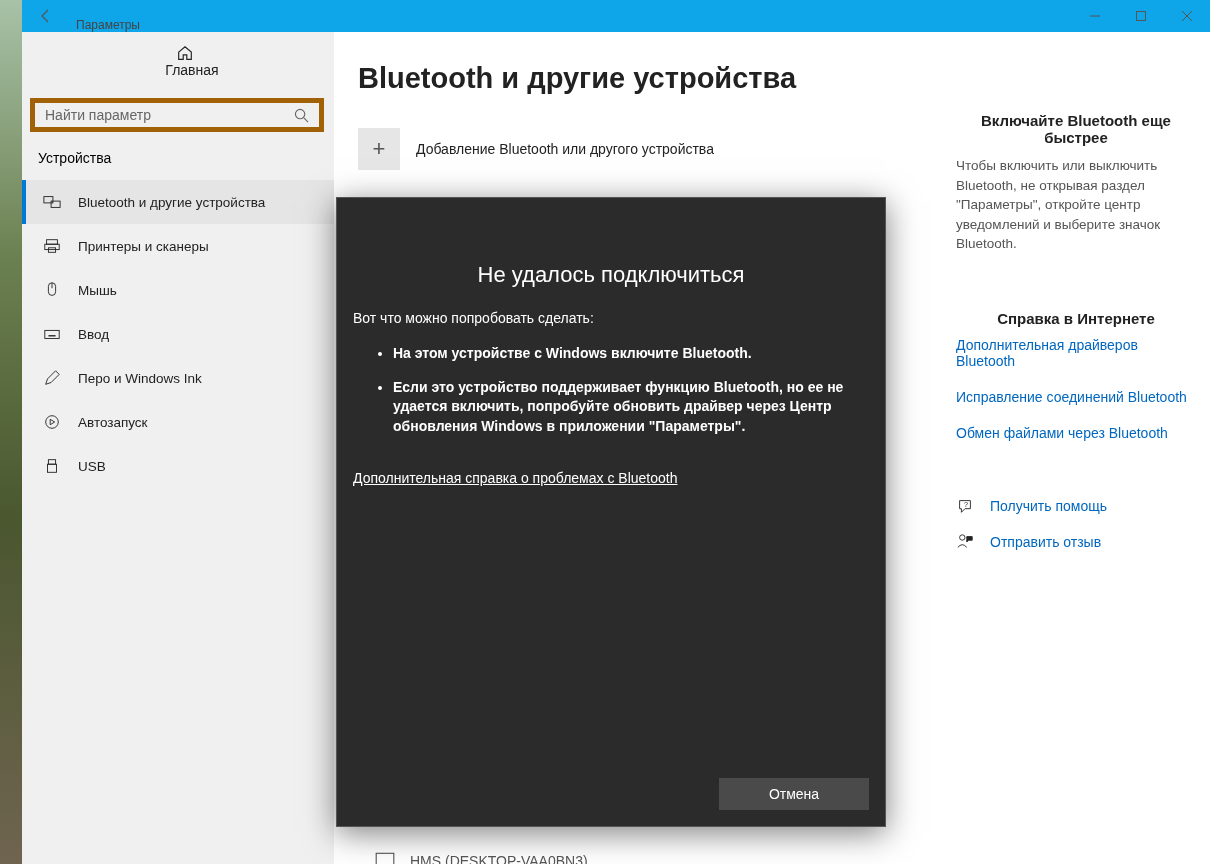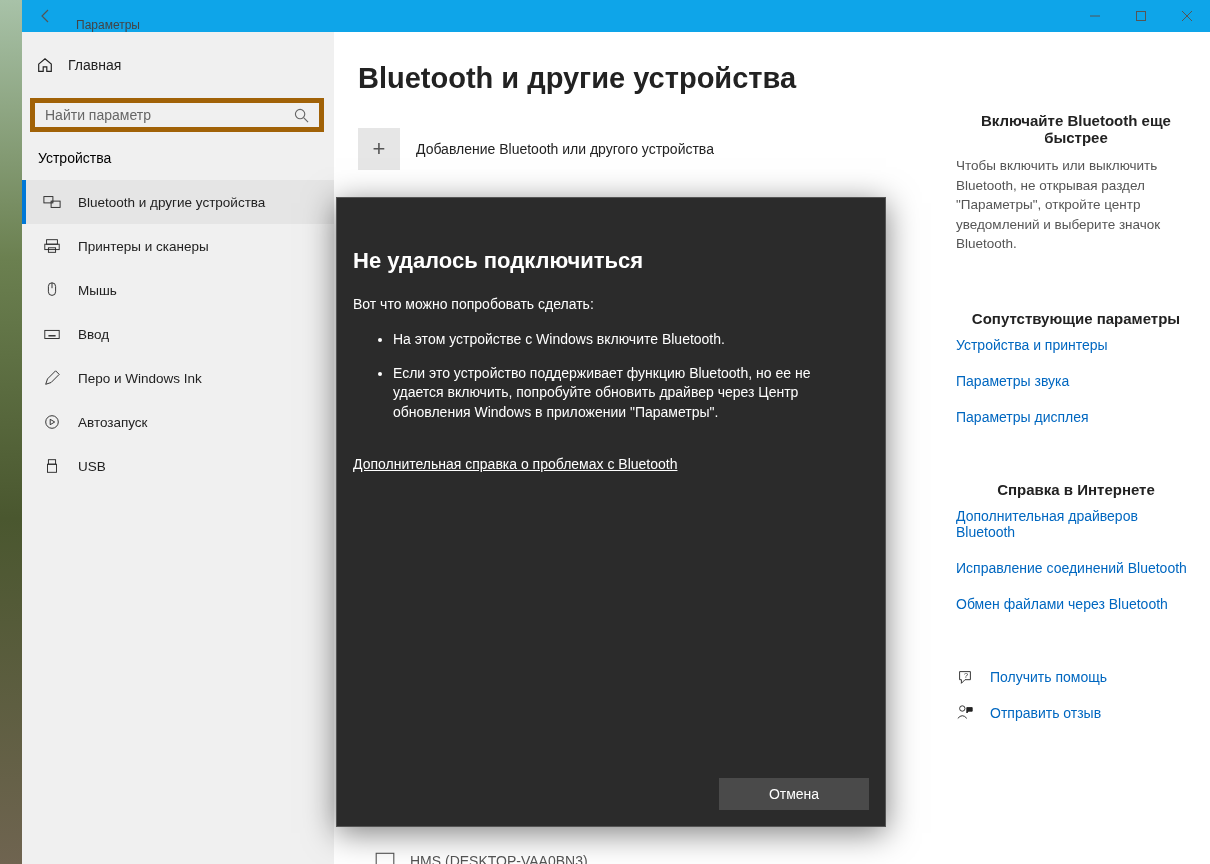--- a/index.html
+++ b/index.html
@@ -6,21 +6,21 @@
   body { width:1210px; height:864px; overflow:hidden; background:#aaa; position:relative; }
   .bg-strip { position:absolute; left:0; top:0; width:22px; height:864px; background:linear-gradient(180deg,#a8c2a8 0%, #6b8050 30%, #4a572f 60%, #6f6450 100%); }
   .window { position:absolute; left:22px; top:0; width:1188px; height:864px; background:#fff; }
   .titlebar { position:absolute; left:0; top:0; width:100%; height:32px; background:#0ea5e9; display:flex; align-items:flex-end; }
   .titlebar .back { width:48px; height:32px; display:flex; align-items:center; justify-content:center; color:#444; }
   .titlebar .title { font-size:12px; color:#444; margin-left:6px; }
   .title-controls { margin-left:auto; display:flex; }
   .tc { width:46px; height:32px; display:flex; align-items:center; justify-content:center; color:#555; }
   .tc svg { width:10px; height:10px; }
   .sidebar { position:absolute; left:0; top:32px; width:312px; height:832px; background:#f0f0f0; }
-  .home-row { display:flex; align-items:center; height:42px; padding-left:14px; margin-top:12px; }
+  .home-row { display:flex; align-items:center; height:42px; padding-left:14px; margin-top:12px;flex-direction:column; }
   .home-row .hlabel { margin-left:14px; font-size:14px; color:#222; }
   .search-wrap { margin:12px 8px 0 8px; }
   .search { width:294px; height:34px; border:5px solid #a16207; background:#f0f0f0; display:flex; align-items:center; padding:0 10px; }
   .search input { flex:1; border:none; background:transparent; outline:none; font-size:14px; color:#666; }
   .search .sicon { color:#666; }
   .section-title { font-size:14px; color:#000; padding:18px 0 8px 16px; }
   .nav { margin-top:6px; }
   .nav-item { display:flex; align-items:center; height:44px; padding-left:16px; font-size:13.5px; color:#222; border-left:4px solid transparent; }
   .nav-item.active { background:#e5e5e5; border-left-color:#0078d7; }
   .nav-item .nicon { width:20px; display:flex; align-items:center; justify-content:center; }
@@ -39,23 +39,23 @@
   .rp-link-last { margin-bottom:0; }
   .rp-action { display:flex; align-items:center; margin-bottom:18px; }
   .rp-action .aicon { width:18px; margin-right:16px; color:#222; }
   .rp-action .alabel { color:#0067c0; font-size:14px; }
   
   .dialog { position:absolute; left:336px; top:197px; width:550px; height:630px; background:#2b2b2b; box-shadow:0 6px 30px rgba(0,0,0,0.5); border:1px solid #555; }
   .dlg-header { height:32px; display:flex; align-items:center; padding:0 10px; background:#2b2b2b; }
   .dlg-title { font-size:12px; color:#ccc; }
   .dlg-close { margin-left:auto; width:34px; height:32px; display:flex; align-items:center; justify-content:center; color:#ccc; }
   .dlg-body { position:absolute; top:32px; left:0; right:0; bottom:0; background:#2b2b2b; padding:16px 16px 0 16px; }
-  .dlg-big { font-size:22px; font-weight:700; color:#fff; margin-top:2px; }
+  .dlg-big { font-size:22px; font-weight:400; color:#fff; margin-top:16px;text-align:center; }
   .dlg-sub { font-size:14px; color:#fff; margin-top:22px; }
-  .dlg-list { margin:18px 0 0 40px; color:#fff; font-size:14px; }
+  .dlg-list { margin:18px 0 0 40px; color:#fff; font-size:14px;font-weight:bold; }
   .dlg-list li { margin-bottom:14px; line-height:1.4; padding-right:8px; }
   .dlg-link { color:#fff; text-decoration:underline; font-size:14px; display:inline-block; margin-top:20px; }
   .dlg-footer { position:absolute; bottom:16px; right:16px; }
   .dlg-cancel { width:150px; height:32px; background:#4a4a4a; color:#fff; border:none; font-size:14px; }
   svg { display:block; }
   ::placeholder { color:#666; }
 </style>
 </head>
 <body>
 
@@ -194,26 +194,20 @@
             <line x1="7" y1="17" x2="13" y2="17" stroke="#555" stroke-width="1.5"></line>
           </svg>
       </span>
       <span>HMS (DESKTOP-VAA0BN3)</span>
     </div>
 
     <div class="right-pane">
       <div class="rp-block">
         <div class="rp-h">Включайте Bluetooth еще быстрее</div>
         <div class="rp-text">Чтобы включить или выключить Bluetooth, не открывая раздел "Параметры", откройте центр уведомлений и выберите значок Bluetooth.</div>
-      </div>
-      <div class="rp-block">
-        <div class="rp-h">Сопутствующие параметры</div>
-        <span class="rp-link">Устройства и принтеры</span>
-        <span class="rp-link">Параметры звука</span>
-        <span class="rp-link rp-link-last">Параметры дисплея</span>
       </div>
       <div class="rp-block">
         <div class="rp-h">Справка в Интернете</div>
         <span class="rp-link">Дополнительная драйверов Bluetooth</span>
         <span class="rp-link">Исправление соединений Bluetooth</span>
         <span class="rp-link rp-link-last">Обмен файлами через Bluetooth</span>
       </div>
       <div>
         <div class="rp-action">
           <span class="aicon">

